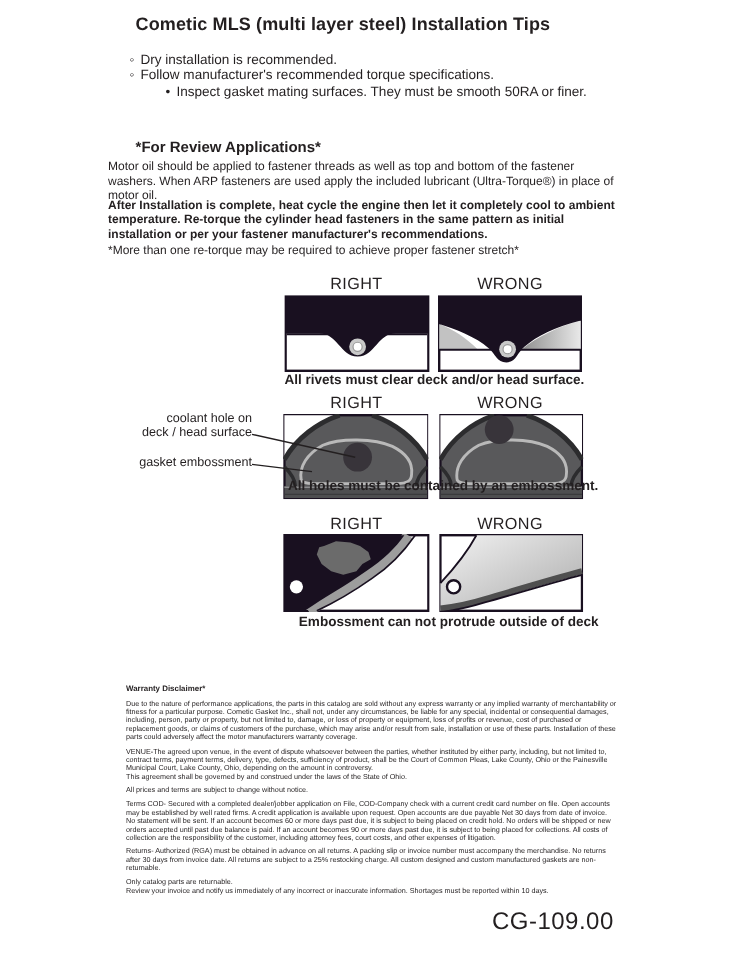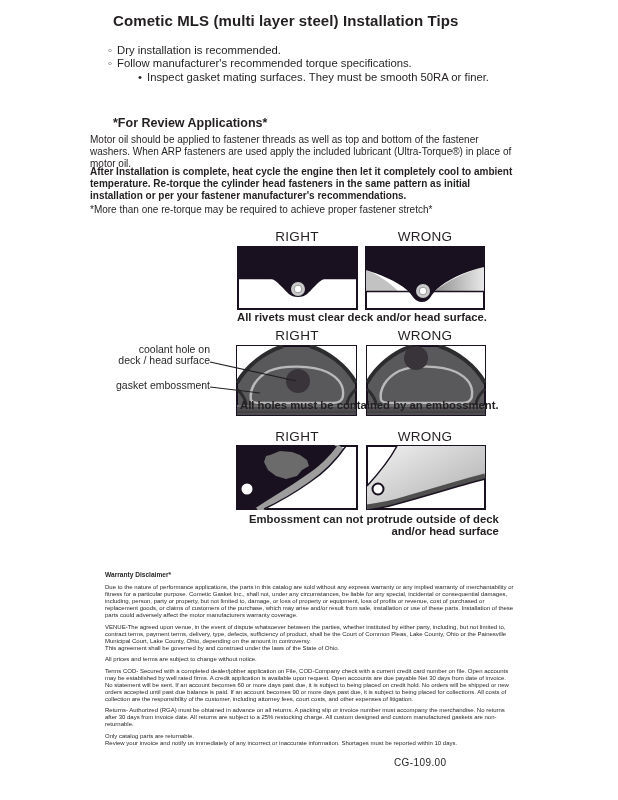--- a/index.html
+++ b/index.html
@@ -20,21 +20,21 @@
   .section-heading{left:113px;top:116px;font-size:12.5px;font-weight:bold;}
   .para{left:90px;width:428px;font-size:10px;line-height:11.9px;}
   .p1{top:134px;} .p2{top:166px;font-weight:bold;} .p3{top:204px;}
   .rw-label{width:100px;text-align:center;font-size:13.5px;letter-spacing:.3px;}
   .cap{font-weight:bold;font-size:11.3px;line-height:11.6px;text-align:right;}
   .side-label{width:125px;left:85px;text-align:right;font-size:10.5px;line-height:11.2px;}
   .warranty{left:105px;top:571px;width:410px;font-size:6px;line-height:7px;}
   .warranty .w-head{font-size:6.6px;font-weight:bold;margin:0 0 6px 0;}
   .warranty p{margin:0 0 4.5px 0;}
   .warranty .tight{margin:0;}
-  .footer-code{left:394px;top:757px;font-size:10px;letter-spacing:.4px;}
+  .footer-code{left:410px;top:757px;font-size:20px;letter-spacing:.4px;}
   svg{display:block;}
 </style>
 </head>
 <body>
 
 <div class="abs page-title">Cometic MLS (multi layer steel) Installation Tips</div>
 
 <div class="abs bullets">
   <div class="bullet">Dry installation is recommended.</div>
   <div class="bullet">Follow manufacturer's recommended torque specifications.</div>
@@ -145,21 +145,20 @@
   <rect x="1" y="1" width="118" height="63" fill="#ffffff" stroke="#191020" stroke-width="2"></rect>
   <path d="M31,1 H119 V33 C89,41 59,50 38,56 C22,61 10,63 1,64 L1,41 C13,28 24,14 31,1 Z" fill="url(#g3)"></path>
   <path d="M119,31 C89,39 60,48 39,54 C23,59 10,61 1,62" fill="none" stroke="#4f4f4f" stroke-width="5"></path>
   <path d="M119,34 C89,42 60,51 38,57 C22,62 10,64 1,65" fill="none" stroke="#191020" stroke-width="1.5"></path>
   <path d="M31,1 C24,14 13,28 1,41" fill="none" stroke="#191020" stroke-width="1.5"></path>
   <circle cx="12" cy="44" r="5.5" fill="#ffffff" stroke="#191020" stroke-width="2"></circle>
 </svg>
 
 <div class="abs cap" style="left:237px;top:514px;margin-left:12px;">
   <div>Embossment can not protrude outside of deck</div>
-  <div>and/or head surface</div>
 </div>
 
 <div class="abs warranty">
   <div class="w-head">Warranty Disclaimer*</div>
   <p>Due to the nature of performance applications, the parts in this catalog are sold without any express warranty or any implied warranty of merchantability or fitness for a particular purpose.  Cometic Gasket Inc., shall not, under any circumstances, be liable for any special, incidental or consequential damages, including, person, party or property, but not limited to, damage, or loss of property or equipment, loss of profits or revenue, cost of purchased or replacement goods, or claims of customers of the purchase, which may arise and/or result from sale, installation or use of these parts.  Installation of these parts could adversely affect the motor manufacturers warranty coverage.</p>
   <p class="tight">VENUE-The agreed upon venue, in the event of dispute whatsoever between the parties, whether instituted by either party, including, but not limited to, contract terms, payment terms, delivery, type, defects, sufficiency of product, shall be the Court of Common Pleas, Lake County, Ohio or the Painesville Municipal Court, Lake County, Ohio, depending on the amount in controversy.</p>
   <p>This agreement shall be governed by and construed under the laws of the State of Ohio.</p>
   <p>All prices and terms are subject to change without notice.</p>
   <p>Terms COD- Secured with a completed dealer/jobber application on File, COD-Company check with a current credit card number on file.  Open accounts may be established by well rated firms.  A credit application is available upon request.  Open accounts are due payable Net 30 days from date of invoice.  No statement will be sent.  If an account becomes 60 or more days past due, it is subject to being placed on credit hold.  No orders will be shipped or new orders accepted until past due balance is paid.  If an account becomes 90 or more days past due, it is subject to being placed for collections.  All costs of collection are the responsibility of the customer, including attorney fees, court costs, and other expenses of litigation.</p>
   <p>Returns- Authorized (RGA) must be obtained in advance on all returns.  A packing slip or invoice number must accompany the merchandise.  No returns after 30 days from invoice date.  All returns are subject to a 25% restocking charge.  All custom designed and custom manufactured gaskets are non-returnable.</p>

